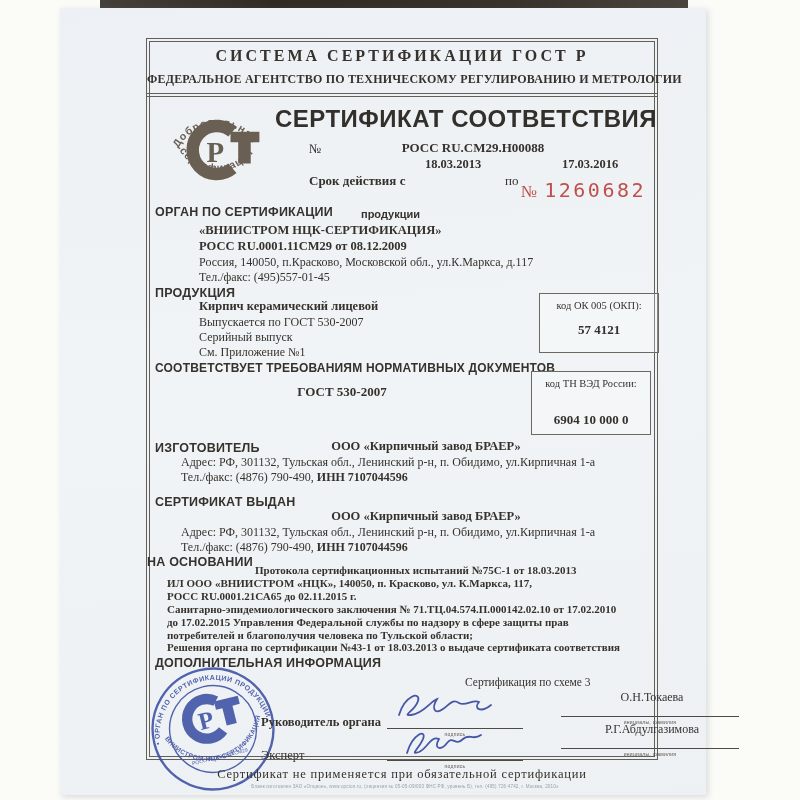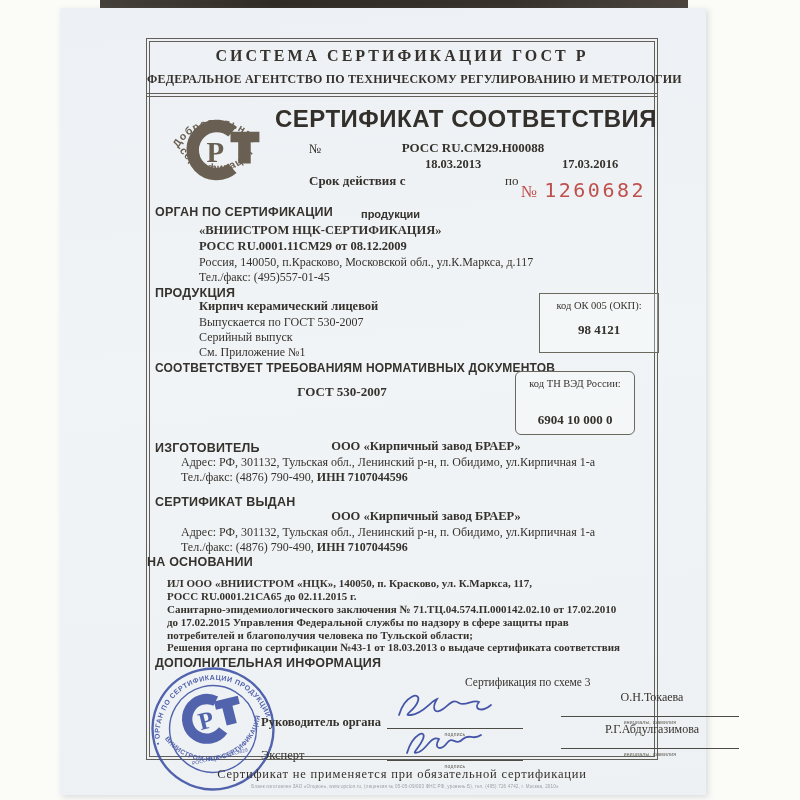--- a/index.html
+++ b/index.html
@@ -53,21 +53,21 @@
   .org-phone { top:231px; left:52px; }
 
   .prod-label { top:247px; left:8px; }
   .prod-name { top:260px; left:52px; }
   .prod-l2 { top:276px; left:52px; }
   .prod-l3 { top:291px; left:52px; }
   .prod-l4 { top:306px; left:52px; }
 
   .code-box { position:absolute; border:1px solid #6a685f; background:rgba(255,255,255,.25); }
   .okp-box { left:392px; top:254px; width:120px; height:60px; }
-  .tnved-box { left:368px; top:332px; width:120px; height:64px;border-radius:6px; }
+  .tnved-box { left:384px; top:332px; width:120px; height:64px; }
   .code-box .lbl { position:absolute; top:6px; left:0; width:100%; text-align:center; font-size:10.5px; }
   .okp-box .val { position:absolute; top:28px; left:0; width:100%; text-align:center; font-size:13px; font-weight:bold; }
   .tnved-box .val { position:absolute; top:40px; left:0; width:100%; text-align:center; font-size:13px; font-weight:bold; }
 
   .conf-label { top:322px; left:8px; font-size:12px; }
   .conf-std { top:345px; left:0; width:390px; text-align:center; font-size:13px; font-weight:bold; }
 
   .manu-label { top:402px; left:8px; }
   .manu-name { top:400px; left:114px; width:330px; text-align:center; }
   .manu-addr { top:416px; left:34px; }
@@ -170,21 +170,21 @@
     <div class="t ser ln org-addr">Россия, 140050, п.Красково, Московской обл., ул.К.Маркса, д.117</div>
     <div class="t ser ln org-phone">Тел./факс: (495)557-01-45</div>
 
     <div class="t sec prod-label">ПРОДУКЦИЯ</div>
     <div class="t ser lnb prod-name">Кирпич керамический  лицевой</div>
     <div class="t ser ln prod-l2">Выпускается по  ГОСТ 530-2007</div>
     <div class="t ser ln prod-l3">Серийный выпуск</div>
     <div class="t ser ln prod-l4">См. Приложение №1</div>
     <div class="code-box okp-box">
       <div class="ser lbl">код ОК 005 (ОКП):</div>
-      <div class="ser val">98 4121</div>
+      <div class="ser val">57 4121</div>
     </div>
 
     <div class="t sec conf-label">СООТВЕТСТВУЕТ ТРЕБОВАНИЯМ НОРМАТИВНЫХ ДОКУМЕНТОВ</div>
     <div class="t ser conf-std">ГОСТ 530-2007</div>
     <div class="code-box tnved-box">
       <div class="ser lbl">код ТН ВЭД России:</div>
       <div class="ser val">6904 10 000 0</div>
     </div>
 
     <div class="t sec manu-label">ИЗГОТОВИТЕЛЬ</div>
@@ -197,20 +197,21 @@
 
     <div class="t sec cert-label">СЕРТИФИКАТ ВЫДАН</div>
     <div class="t ser lnb cert-name">ООО  «Кирпичный завод БРАЕР»</div>
     <div class="t ser ln cert-addr">Адрес: РФ, 301132, Тульская обл., Ленинский р-н, п. Обидимо, ул.Кирпичная 1-а</div>
     <div class="t ser ln cert-phone">
       <span>Тел./факс: (4876) 790-490,</span>
       <span class="b">ИНН 7107044596</span>
     </div>
 
     <div class="t sec basis-label">НА ОСНОВАНИИ</div>
+    <div class="t ser bl b1">Протокола сертификационных испытаний  №75С-1 от 18.03.2013</div>
     <div class="t ser bl b2">ИЛ  ООО «ВНИИСТРОМ «НЦК», 140050, п. Красково, ул. К.Маркса, 117,</div>
     <div class="t ser bl b3">РОСС RU.0001.21СА65  до 02.11.2015 г.</div>
     <div class="t ser bl b4">Санитарно-эпидемиологического  заключения    № 71.ТЦ.04.574.П.000142.02.10  от  17.02.2010</div>
     <div class="t ser bl b5">до  17.02.2015   Управления Федеральной службы по надзору в сфере защиты прав</div>
     <div class="t ser bl b6">потребителей и благополучия человека по Тульской области;</div>
     <div class="t ser bl b7">Решения органа по сертификации №43-1 от 18.03.2013 о выдаче сертификата соответствия</div>
 
     <div class="t sec add-label">ДОПОЛНИТЕЛЬНАЯ ИНФОРМАЦИЯ</div>
     <div class="t ser scheme">Сертификация по схеме 3</div>
 

